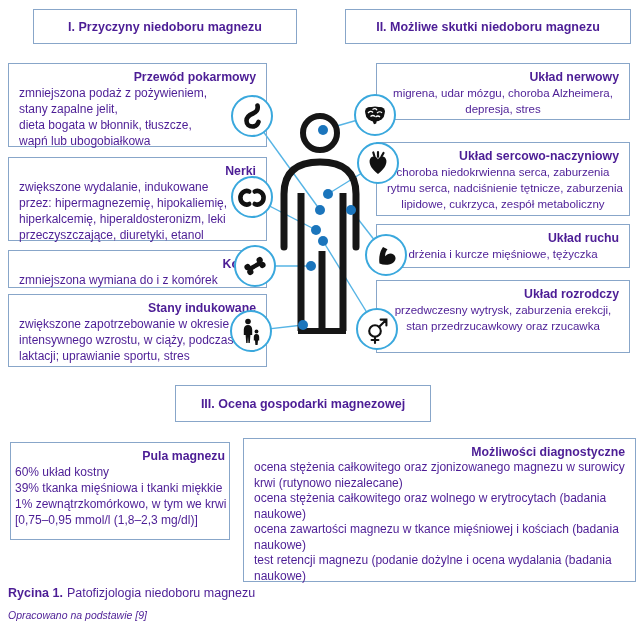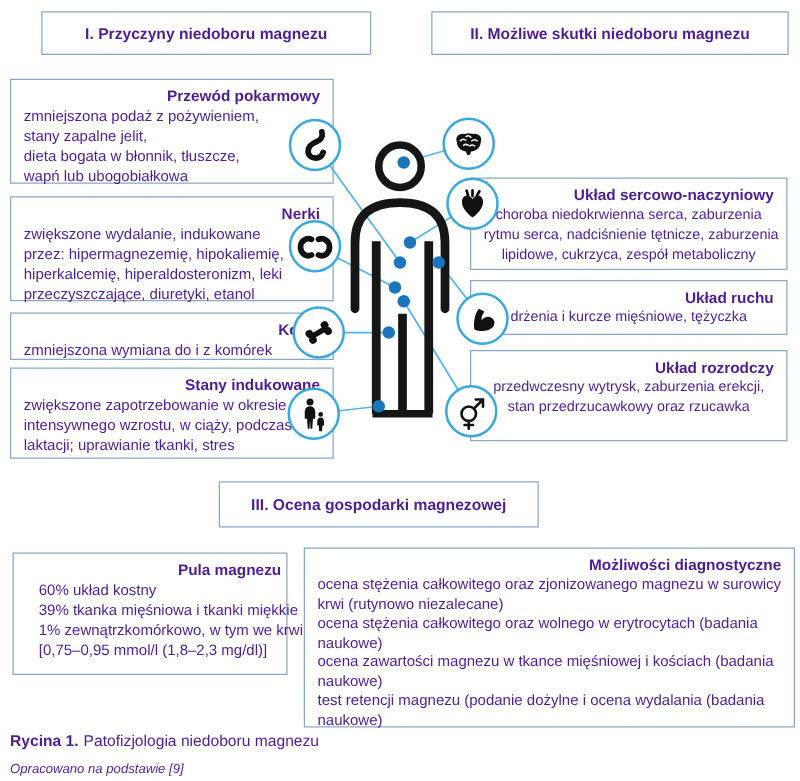--- a/index.html
+++ b/index.html
@@ -13,21 +13,21 @@
   }
   .hdr{
     position:absolute;background:#ffffff;border:1.3px solid #88a6c9;
     box-sizing:border-box;display:flex;align-items:center;justify-content:center;
     font-weight:700;font-size:12.5px;
   }
   .box-title{font-weight:700;font-size:12.3px;text-align:right;line-height:16px;white-space:nowrap;}
   .box-body{font-size:12px;line-height:16px;}
   .box.right .box-body{font-size:11.5px;text-align:center;}
   .box-body .line{white-space:nowrap;}
-  .box.pool{padding-left:20px;padding-right:4px;}
+  .box.pool{padding-left:4px;padding-right:4px;}
   .diag-items{font-size:12px;line-height:15.5px;}
   .diag-items .item{white-space:normal;}
   .icon-circle{
     position:absolute;width:42px;height:42px;border-radius:50%;
     background:#ffffff;border:2px solid #3aa8dd;box-sizing:border-box;
     display:flex;align-items:center;justify-content:center;z-index:6;
   }
   .icon-circle svg{display:block;}
   svg.overlay{position:absolute;left:0;top:0;z-index:4;}
   .caption{position:absolute;left:8px;top:586px;font-size:12.5px;}
@@ -72,24 +72,31 @@
     <div class="box-title">Kości</div>
     <div class="box-body">
         <div class="line">zmniejszona wymiana do i z komórek</div>
       </div>
   </div>
   <div class="box left" style="left:8px;top:294px;width:259px;height:73px">
     <div class="box-title">Stany indukowane</div>
     <div class="box-body">
         <div class="line">zwiększone zapotrzebowanie w okresie</div>
         <div class="line">intensywnego wzrostu, w ciąży, podczas</div>
-        <div class="line">laktacji; uprawianie tkanki, stres</div>
-      </div>
-  </div>
-
+        <div class="line">laktacji; uprawianie sportu, stres</div>
+      </div>
+  </div>
+
+  <div class="box right" style="left:376px;top:63px;width:254px;height:57px">
+    <div class="box-title">Układ nerwowy</div>
+    <div class="box-body">
+        <div class="line">migrena, udar mózgu, choroba Alzheimera,</div>
+        <div class="line">depresja, stres</div>
+      </div>
+  </div>
   <div class="box right" style="left:376px;top:142px;width:254px;height:74px">
     <div class="box-title">Układ sercowo-naczyniowy</div>
     <div class="box-body">
         <div class="line">choroba niedokrwienna serca, zaburzenia</div>
         <div class="line">rytmu serca, nadciśnienie tętnicze, zaburzenia</div>
         <div class="line">lipidowe, cukrzyca, zespół metaboliczny</div>
       </div>
   </div>
   <div class="box right" style="left:376px;top:224px;width:254px;height:44px">
     <div class="box-title">Układ ruchu</div>

